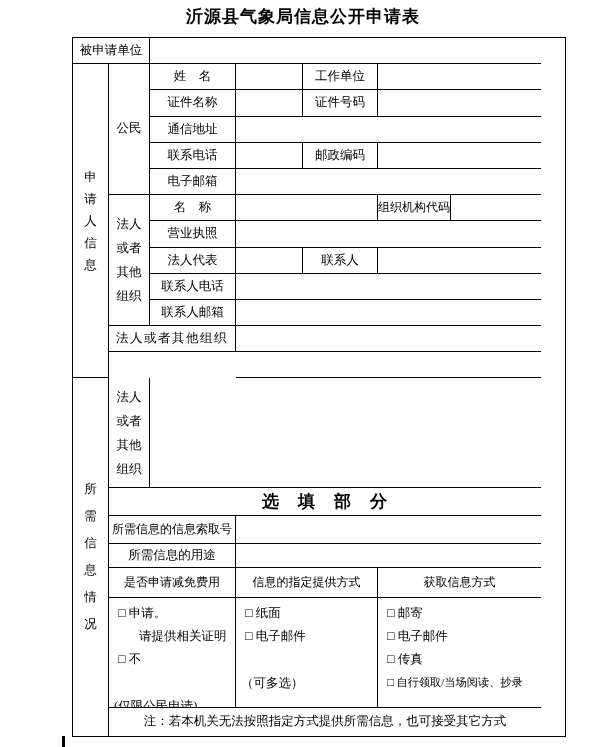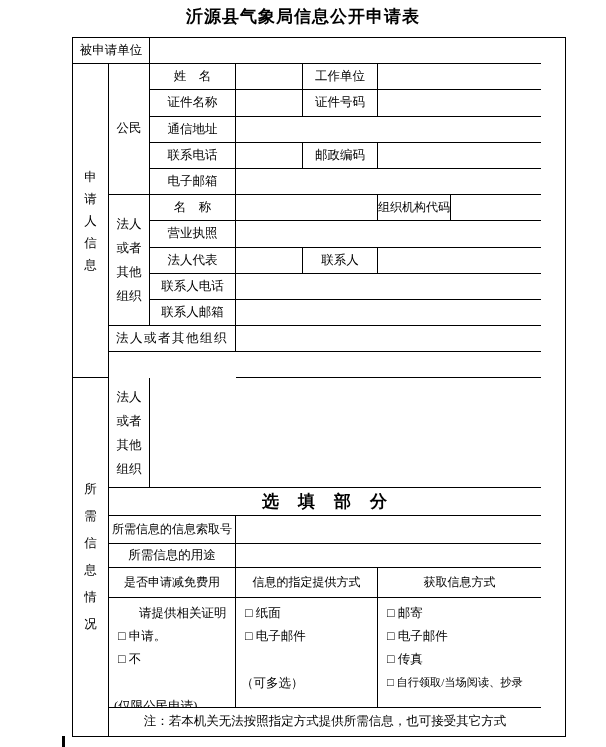--- a/index.html
+++ b/index.html
@@ -122,22 +122,22 @@
   <div class="c no-r" style="left:163px;top:478px;width:305px;height:28px;"></div>
 
   <div class="c" style="left:36px;top:506px;width:127px;height:24px;">所需信息的用途</div>
   <div class="c no-r" style="left:163px;top:506px;width:305px;height:24px;"></div>
 
   <div class="c hdr" style="left:36px;top:530px;width:127px;height:30px;">是否申请减免费用</div>
   <div class="c hdr" style="left:163px;top:530px;width:142px;height:30px;">信息的指定提供方式</div>
   <div class="c hdr no-r" style="left:305px;top:530px;width:163px;height:30px;">获取信息方式</div>
 
   <div class="c opts" style="left:36px;top:560px;width:127px;height:110px;">
+    <div class="ln">□ 申请。</div>
     <div class="ln indent">请提供相关证明</div>
-    <div class="ln">□ 申请。</div>
     <div class="ln">□ 不</div>
     <div class="ln paren">(仅限公民申请)</div>
   </div>
 
   <div class="c opts" style="left:163px;top:560px;width:142px;height:110px;">
     <div class="ln">□ 纸面</div>
     <div class="ln">□ 电子邮件</div>
     <div class="ln paren">（可多选）</div>
   </div>
 

